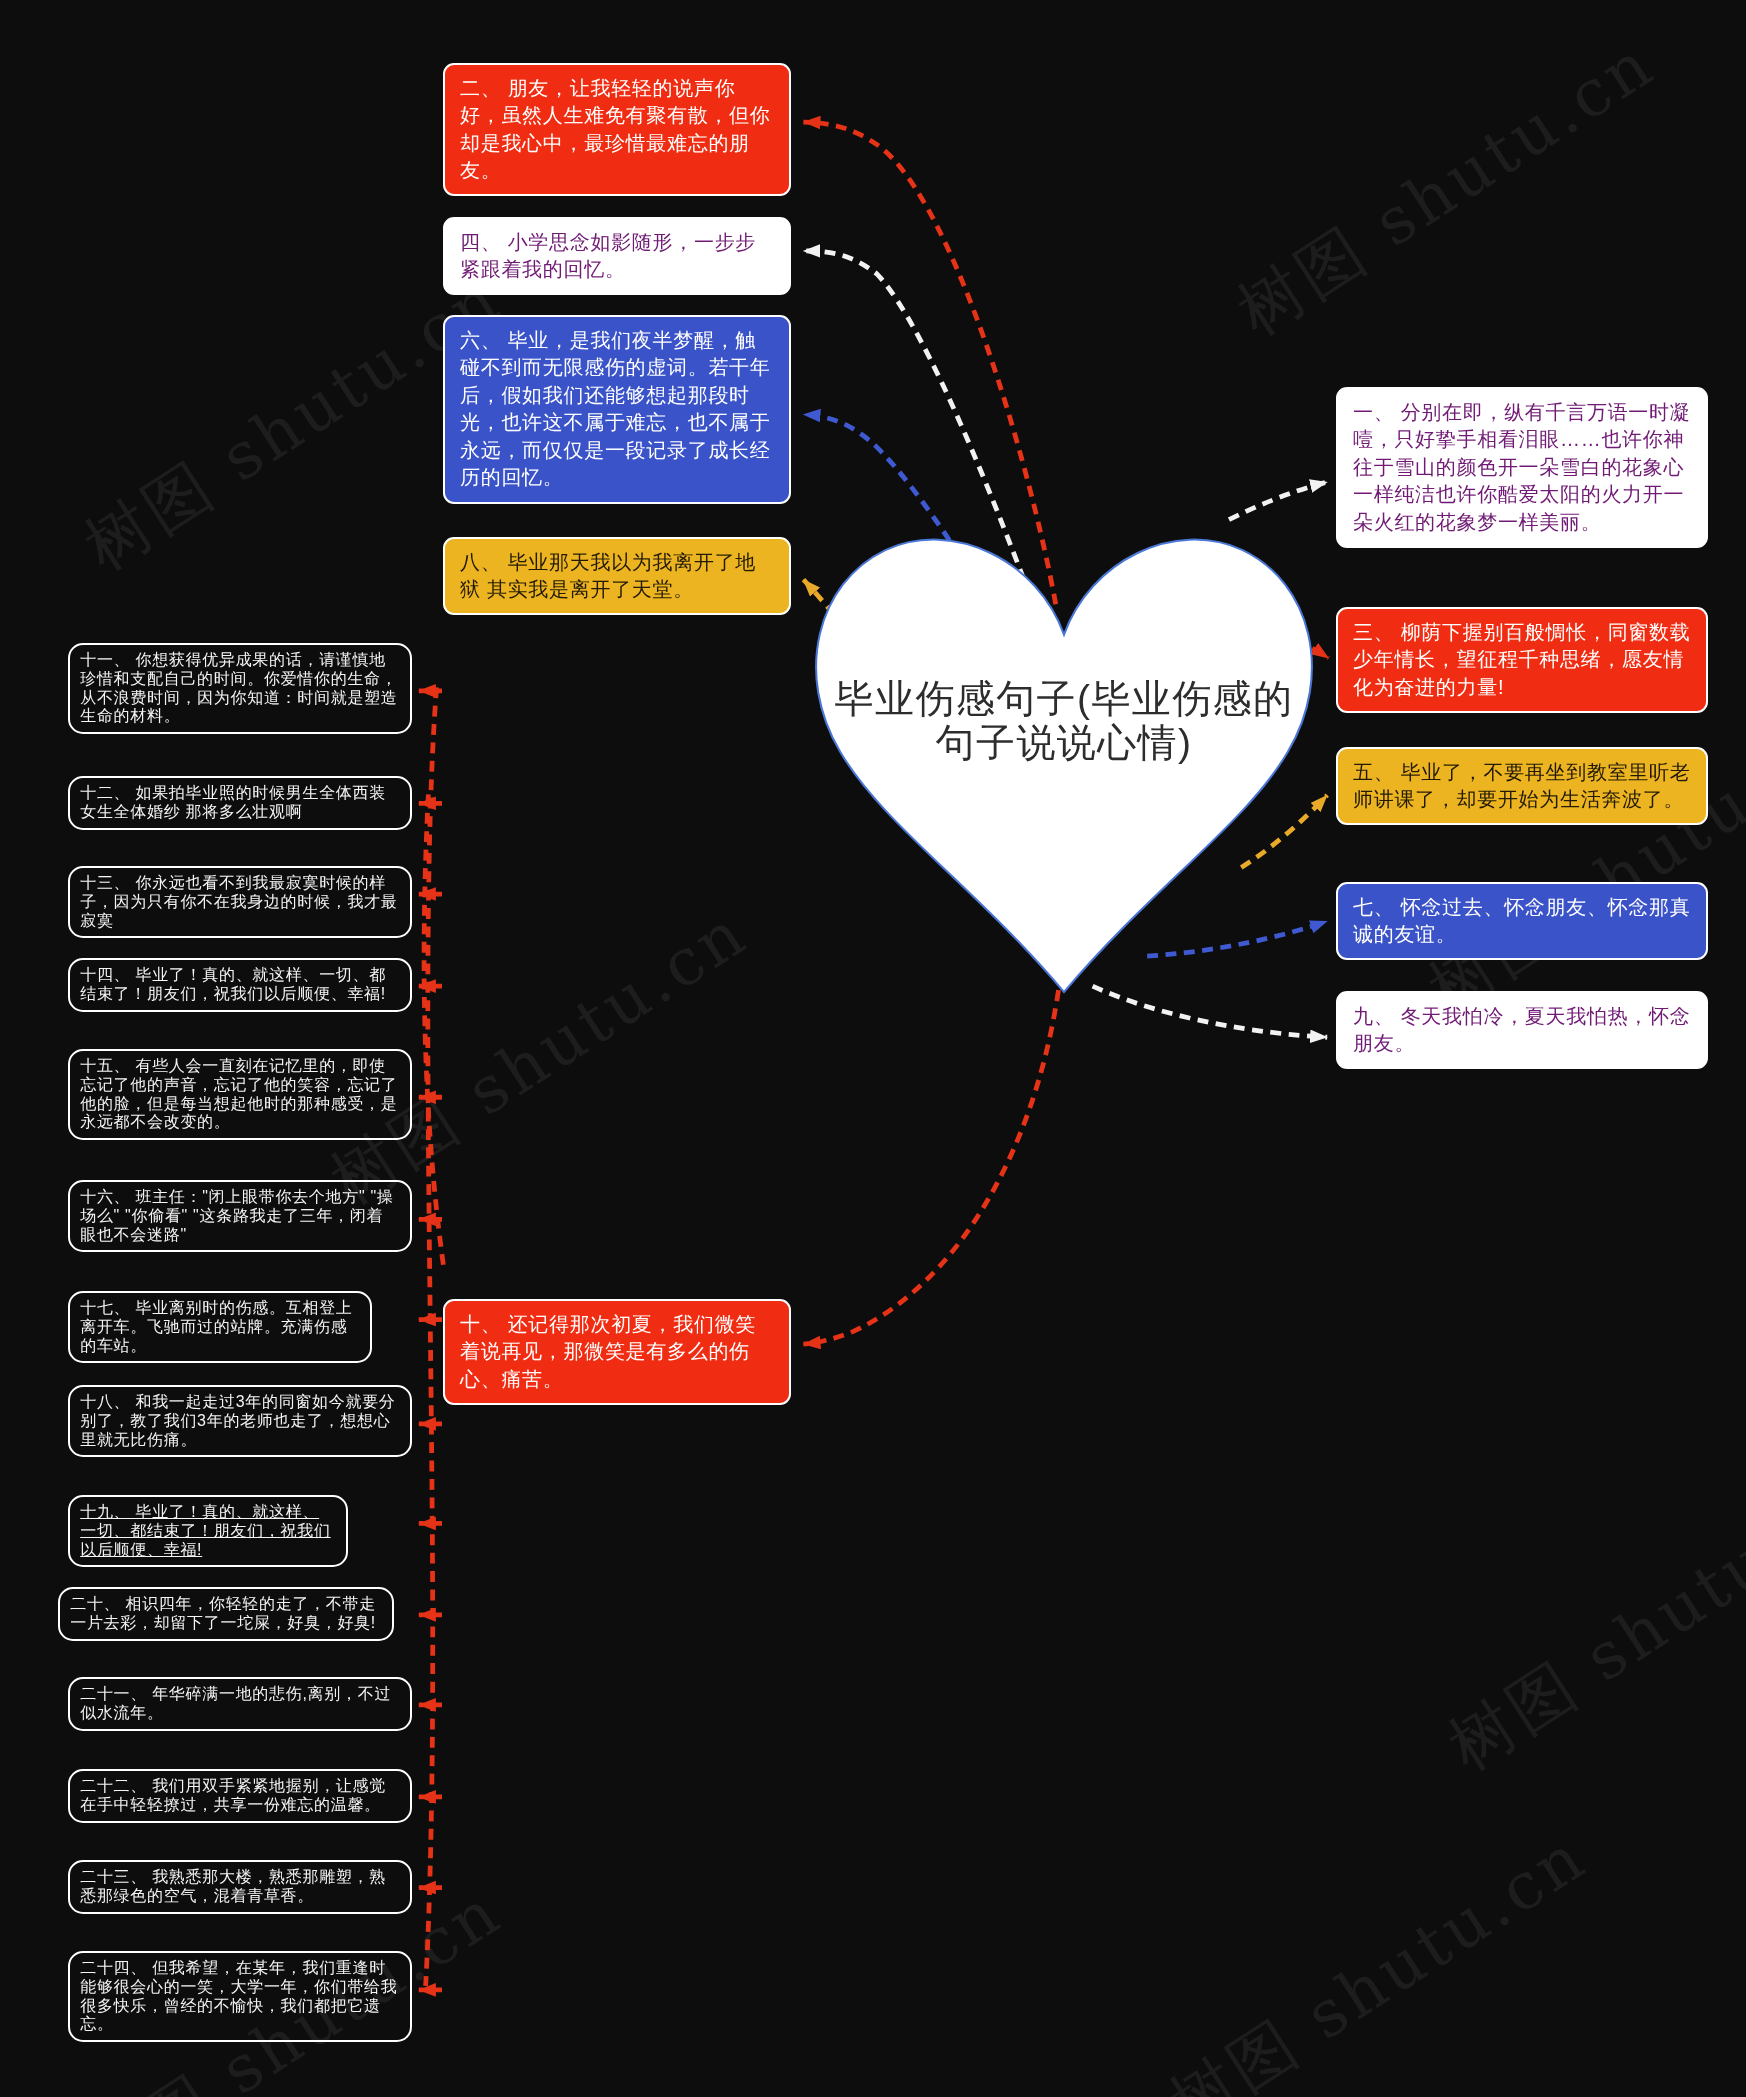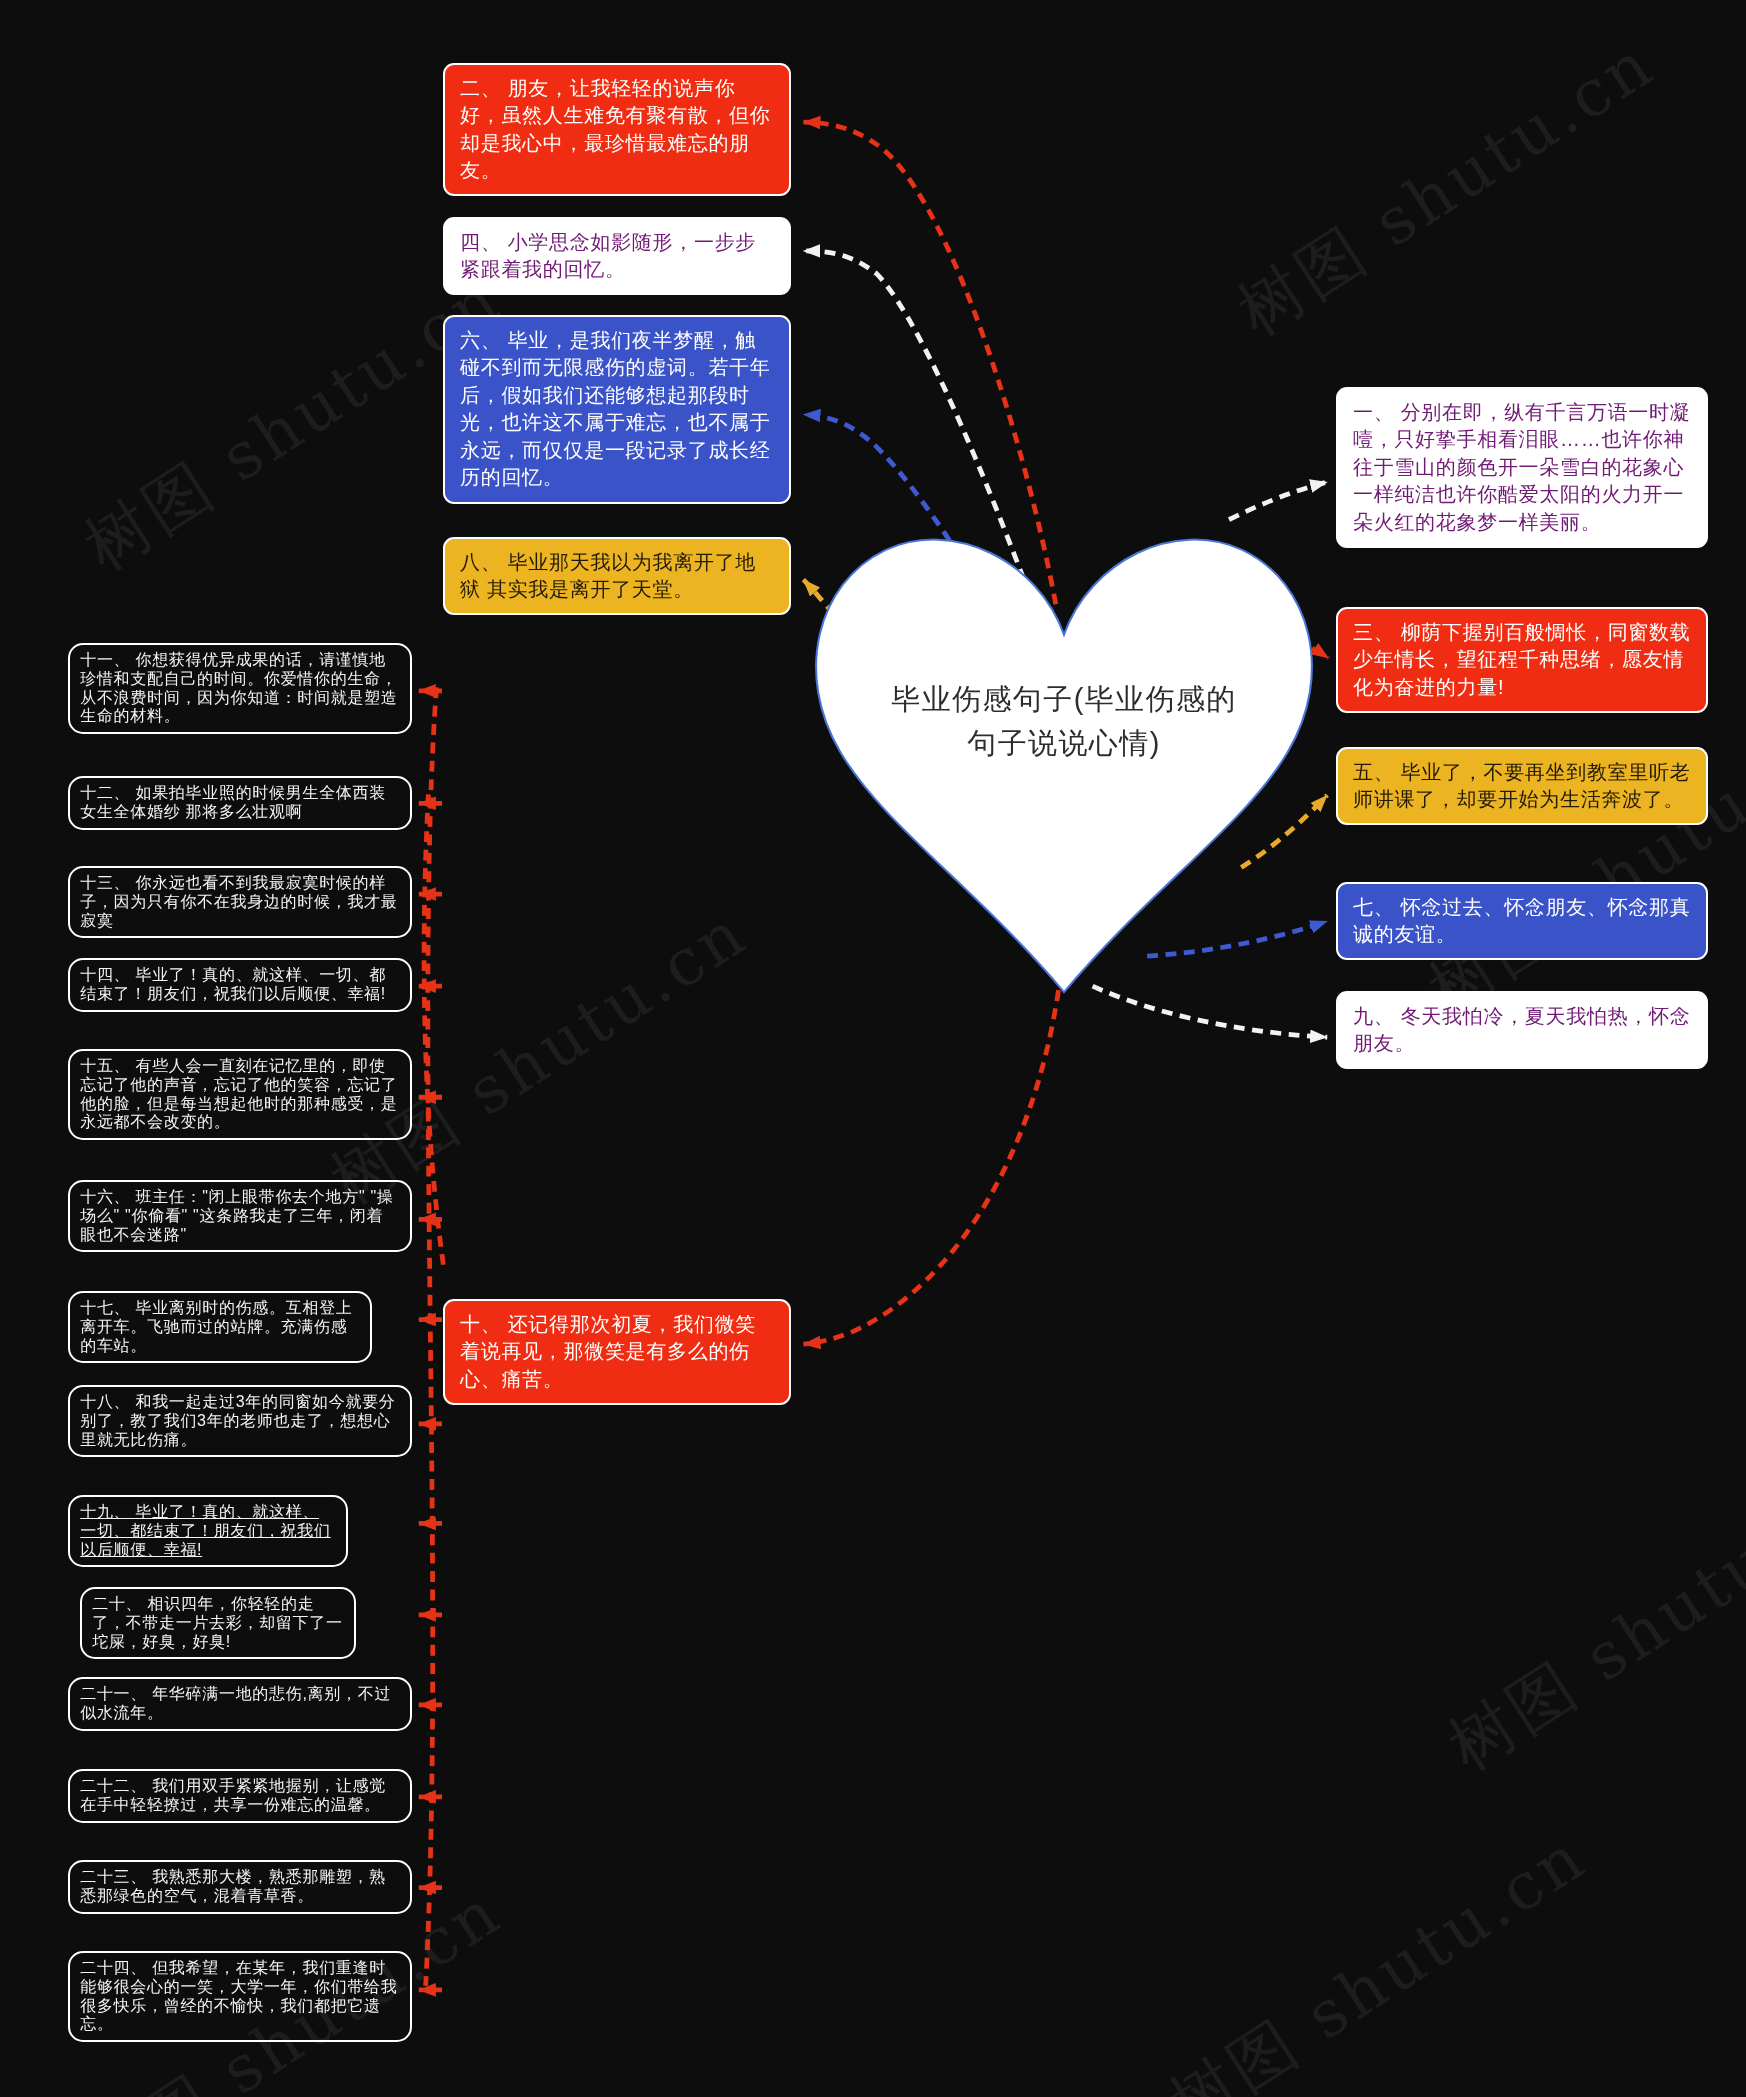--- a/index.html
+++ b/index.html
@@ -31,21 +31,21 @@
   .box.white{background:#ffffff;color:#701a75;}
   .box.outline{
     background:transparent;color:#f5f5f5;border-radius:15px;
     padding:6.1px 10.2px;font-size:16px;line-height:1.17;
   }
   
   #heart{position:absolute;left:798px;top:498px;width:532px;height:497px;}
   #heart svg{position:absolute;left:0;top:0;}
   #heart-title{
     position:absolute;left:0;top:179px;width:100%;text-align:center;
-    color:#2d2d2d;font-size:29px;line-height:44px;letter-spacing:1.4px;
+    color:#2d2d2d;font-size:39px;line-height:44px;letter-spacing:1.4px;
   }
 </style>
 </head>
 <body>
 
 <div id="canvas">
 
   <div id="marks">
       <div class="wm" style="left: 293px; top: 423px;">树图 shutu.cn</div>
       <div class="wm" style="left: 1446px; top: 188px;">树图 shutu.cn</div>
@@ -122,21 +122,21 @@
       <div class="box red" style="left: 443px; top: 1299px; width: 348px;"><span>十、 还记得那次初夏，我们微笑着说再见，那微笑是有多么的伤心、痛苦。</span></div>
       <div class="box outline" style="left: 68px; top: 643px; width: 344px;"><span>十一、 你想获得优异成果的话，请谨慎地珍惜和支配自己的时间。你爱惜你的生命，从不浪费时间，因为你知道：时间就是塑造生命的材料。</span></div>
       <div class="box outline" style="left: 68px; top: 776px; width: 344px;"><span>十二、 如果拍毕业照的时候男生全体西装女生全体婚纱 那将多么壮观啊</span></div>
       <div class="box outline" style="left: 68px; top: 866px; width: 344px;"><span>十三、 你永远也看不到我最寂寞时候的样子，因为只有你不在我身边的时候，我才最寂寞</span></div>
       <div class="box outline" style="left: 68px; top: 958px; width: 344px;"><span>十四、 毕业了！真的、就这样、一切、都结束了！朋友们，祝我们以后顺便、幸福!</span></div>
       <div class="box outline" style="left: 68px; top: 1049px; width: 344px;"><span>十五、 有些人会一直刻在记忆里的，即使忘记了他的声音，忘记了他的笑容，忘记了他的脸，但是每当想起他时的那种感受，是永远都不会改变的。</span></div>
       <div class="box outline" style="left: 68px; top: 1180px; width: 344px;"><span>十六、 班主任："闭上眼带你去个地方" "操场么" "你偷看" "这条路我走了三年，闭着眼也不会迷路"</span></div>
       <div class="box outline" style="left: 68px; top: 1291px; width: 304px;"><span>十七、 毕业离别时的伤感。互相登上离开车。飞驰而过的站牌。充满伤感的车站。</span></div>
       <div class="box outline" style="left: 68px; top: 1385px; width: 344px;"><span>十八、 和我一起走过3年的同窗如今就要分别了，教了我们3年的老师也走了，想想心里就无比伤痛。</span></div>
       <div class="box outline" style="left: 68px; top: 1495px; width: 280px; text-decoration: underline;"><span>十九、 毕业了！真的、就这样、一切、都结束了！朋友们，祝我们以后顺便、幸福!</span></div>
-      <div class="box outline" style="left: 80px; top: 1587px; width: 276px;"><span>二十、 相识四年，你轻轻的走了，不带走一片去彩，却留下了一坨屎，好臭，好臭!</span></div>
+      <div class="box outline" style="left: 58px; top: 1587px; width: 336px;"><span>二十、 相识四年，你轻轻的走了，不带走一片去彩，却留下了一坨屎，好臭，好臭!</span></div>
       <div class="box outline" style="left: 68px; top: 1677px; width: 344px;"><span>二十一、 年华碎满一地的悲伤,离别，不过似水流年。</span></div>
       <div class="box outline" style="left: 68px; top: 1769px; width: 344px;"><span>二十二、 我们用双手紧紧地握别，让感觉在手中轻轻撩过，共享一份难忘的温馨。</span></div>
       <div class="box outline" style="left: 68px; top: 1860px; width: 344px;"><span>二十三、 我熟悉那大楼，熟悉那雕塑，熟悉那绿色的空气，混着青草香。</span></div>
       <div class="box outline" style="left: 68px; top: 1951px; width: 344px;"><span>二十四、 但我希望，在某年，我们重逢时能够很会心的一笑，大学一年，你们带给我很多快乐，曾经的不愉快，我们都把它遗忘。</span></div>
     </div>
 
 </div>
 
 
 </body></html>

